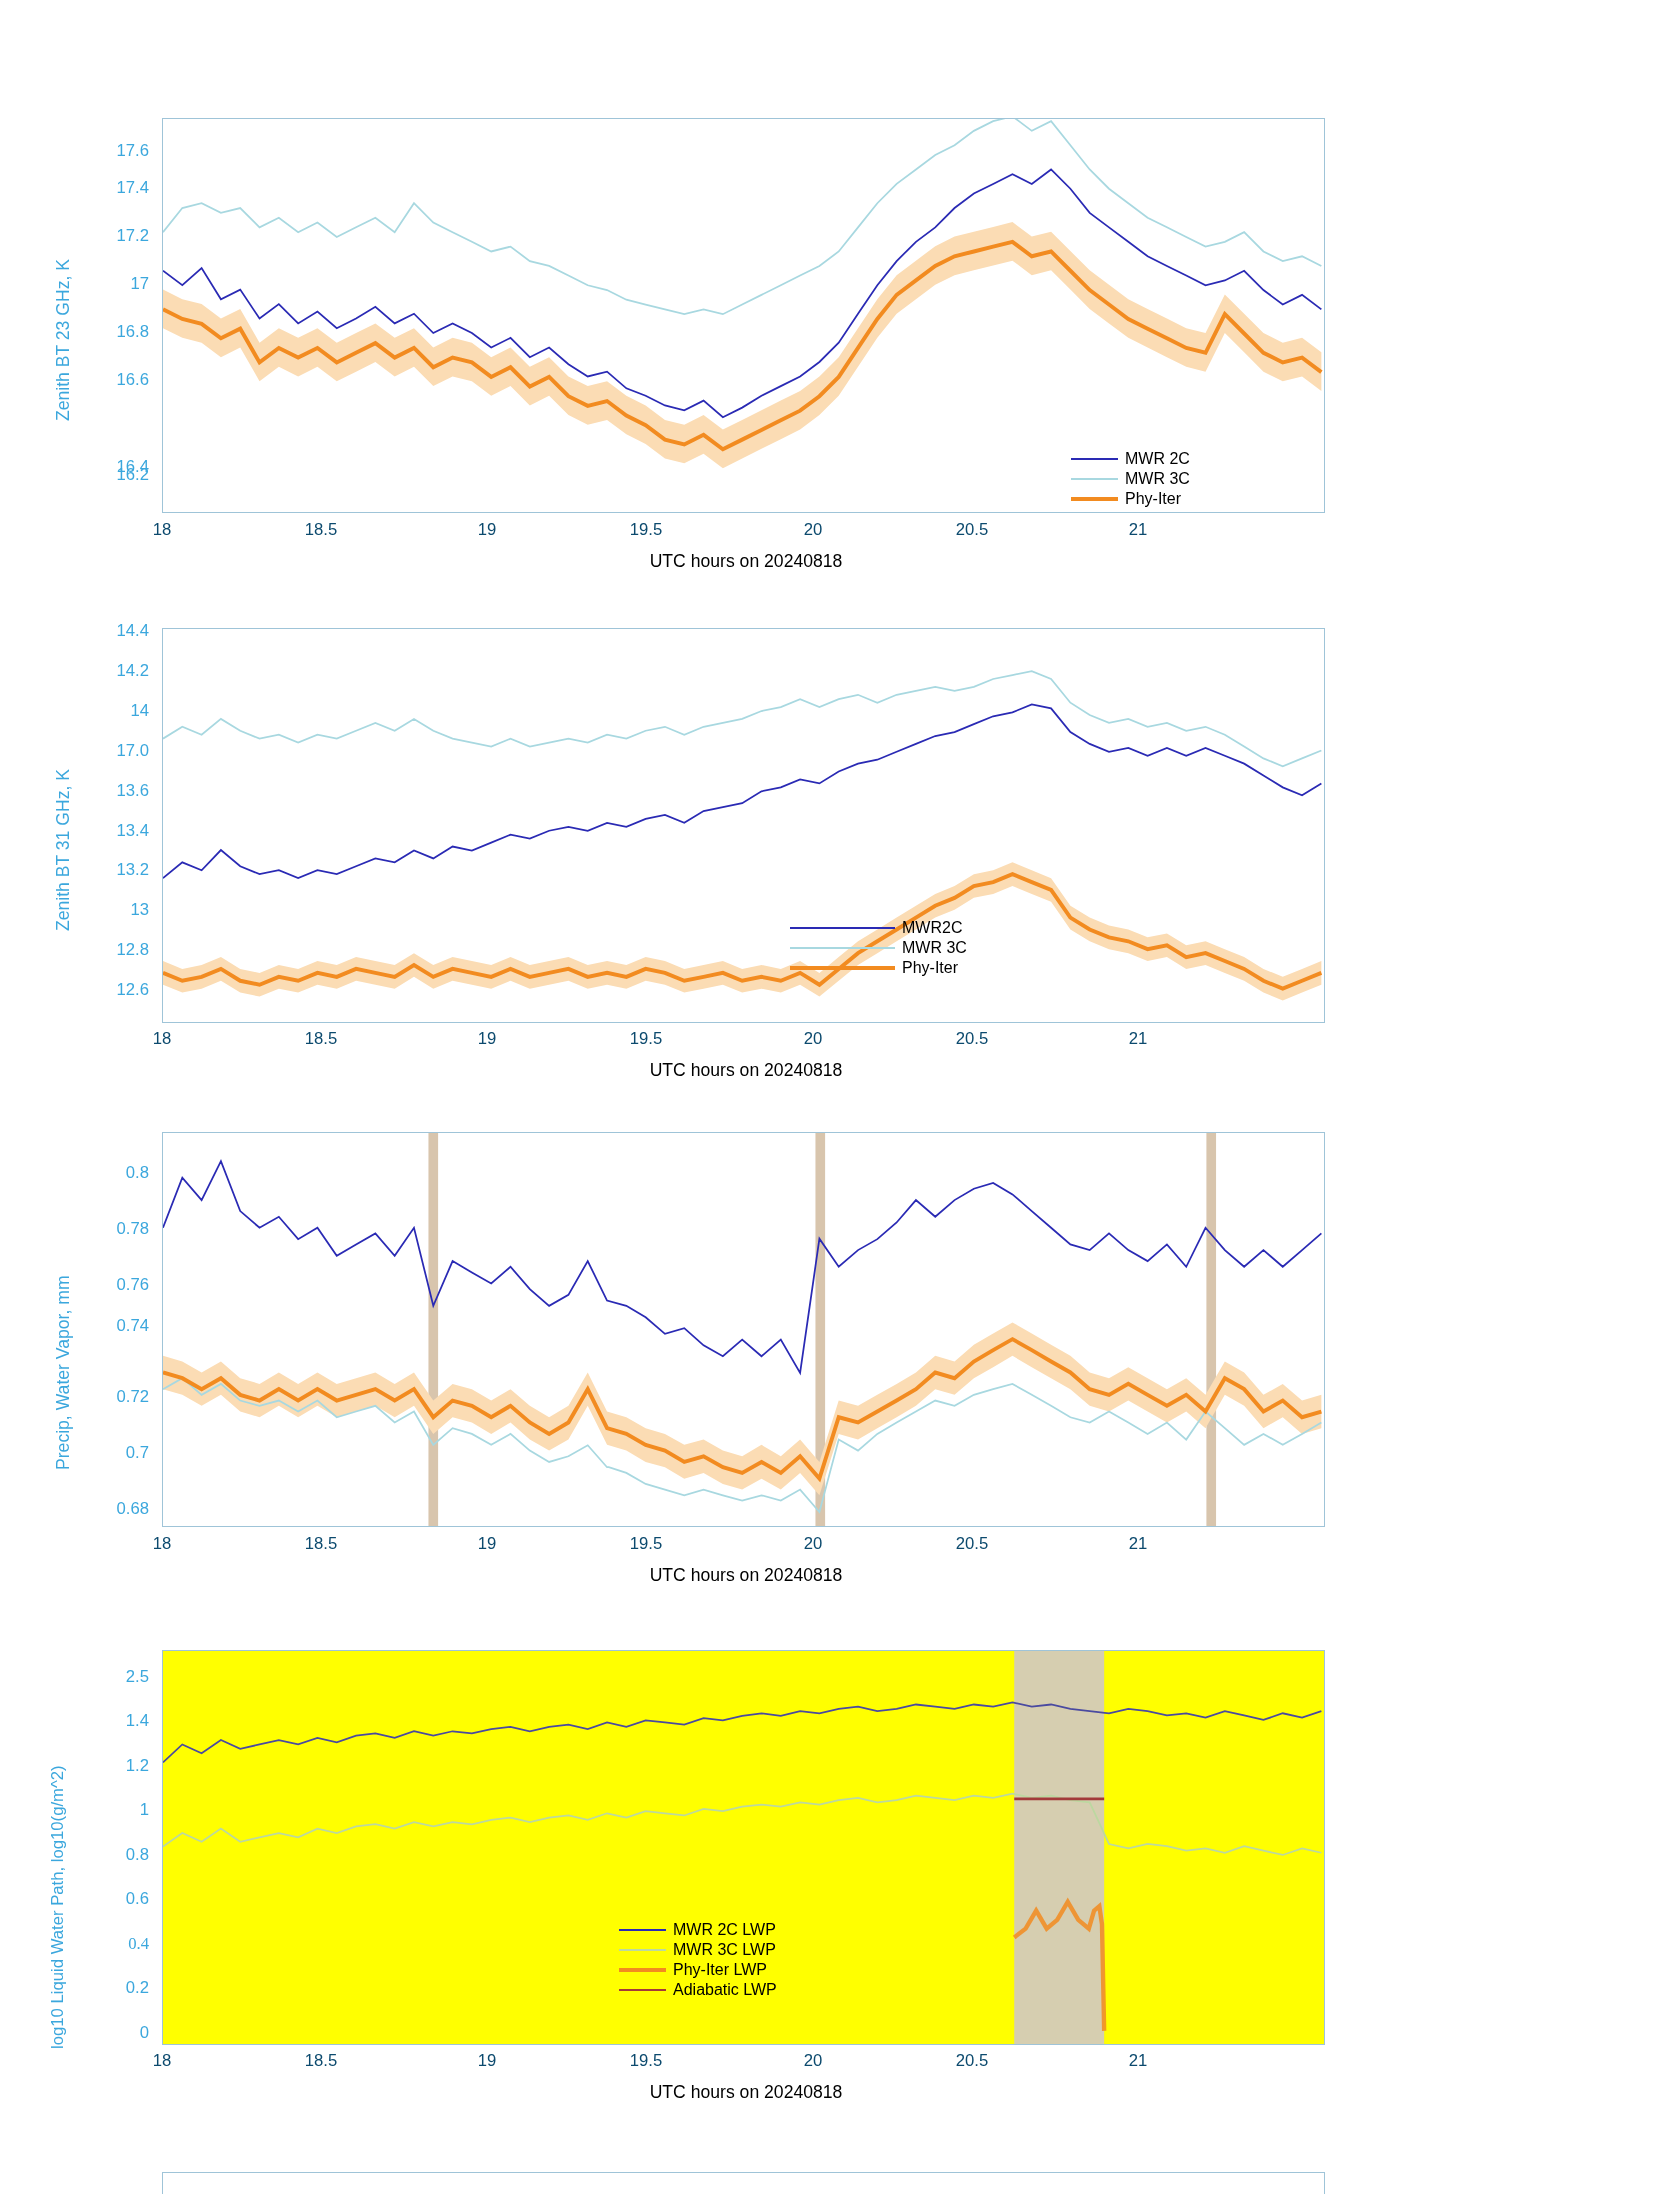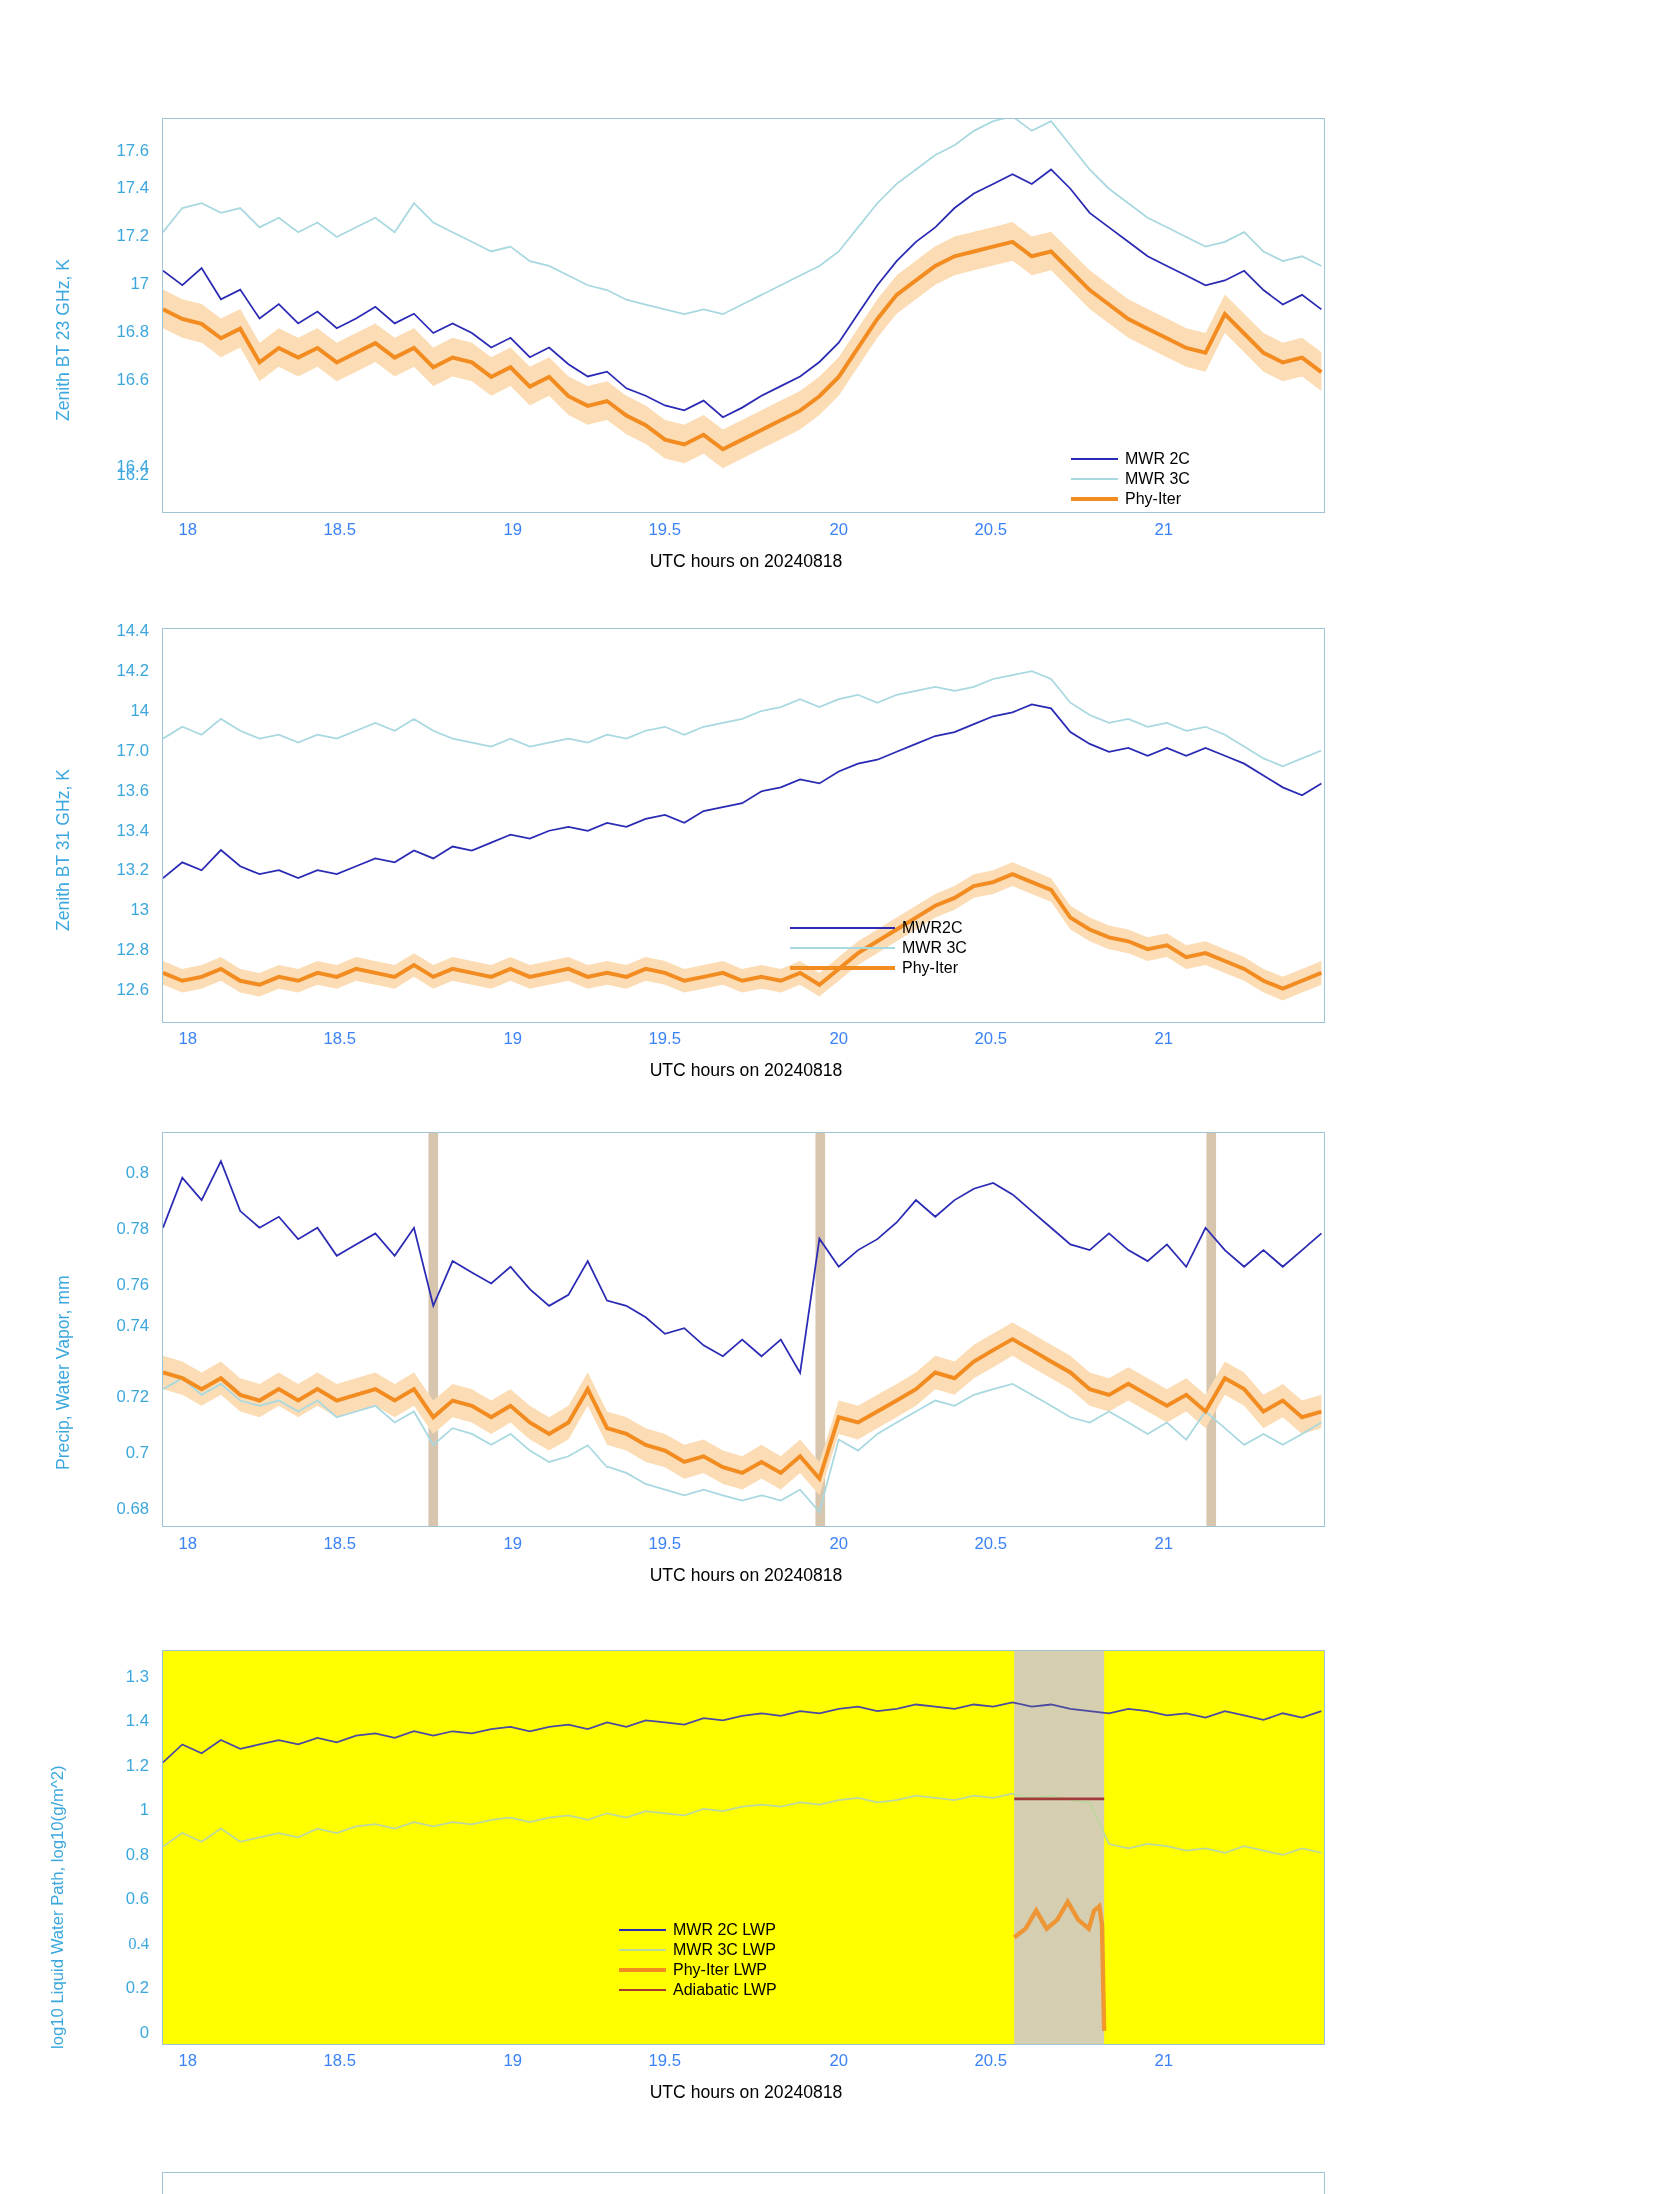--- a/index.html
+++ b/index.html
@@ -42,23 +42,23 @@
   }
   .tick-y {
     position: absolute;
     color: #3ba7dd;
     font-size: 16.7px;
     text-align: right;
     white-space: nowrap;
   }
   .tick-x {
     position: absolute;
-    color: #3b82f6;
+    color: #0c4a6e;
     font-size: 16.7px;
-    text-align: right;
+    text-align: center;
     white-space: nowrap;
   }
   .legend {
     position: absolute;
     font-size: 16px;
     color: #000000;
   }
   .legend-row {
     display: flex;
     align-items: center;
@@ -235,21 +235,21 @@
   <div class="axis-label-y" style="left:48px;top:421px;font-size:16.7px;">log10 Liquid Water Path, log10(g/m^2)</div>
 
   <div class="tick-y" style="left:79px;top:395px;width:70px;">0</div>
   <div class="tick-y" style="left:79px;top:350px;width:70px;">0.2</div>
   <div class="tick-y" style="left:79px;top:306px;width:70px;font-family:Liberation Serif, serif;">0.4</div>
   <div class="tick-y" style="left:79px;top:261px;width:70px;">0.6</div>
   <div class="tick-y" style="left:79px;top:217px;width:70px;">0.8</div>
   <div class="tick-y" style="left:79px;top:172px;width:70px;">1</div>
   <div class="tick-y" style="left:79px;top:128px;width:70px;">1.2</div>
   <div class="tick-y" style="left:79px;top:83px;width:70px;">1.4</div>
-  <div class="tick-y" style="left:79px;top:39px;width:70px;">1.3</div>
+  <div class="tick-y" style="left:79px;top:39px;width:70px;">2.5</div>
 
   <div class="tick-x" style="left:127px;top:423px;width:70px;">18</div>
   <div class="tick-x" style="left:286px;top:423px;width:70px;">18.5</div>
   <div class="tick-x" style="left:452px;top:423px;width:70px;">19</div>
   <div class="tick-x" style="left:611px;top:423px;width:70px;">19.5</div>
   <div class="tick-x" style="left:778px;top:423px;width:70px;">20</div>
   <div class="tick-x" style="left:937px;top:423px;width:70px;">20.5</div>
   <div class="tick-x" style="left:1103px;top:423px;width:70px;">21</div>
 
   <div class="axis-label-x" style="left:601px;top:454px;width:290px;">UTC hours on 20240818</div>

